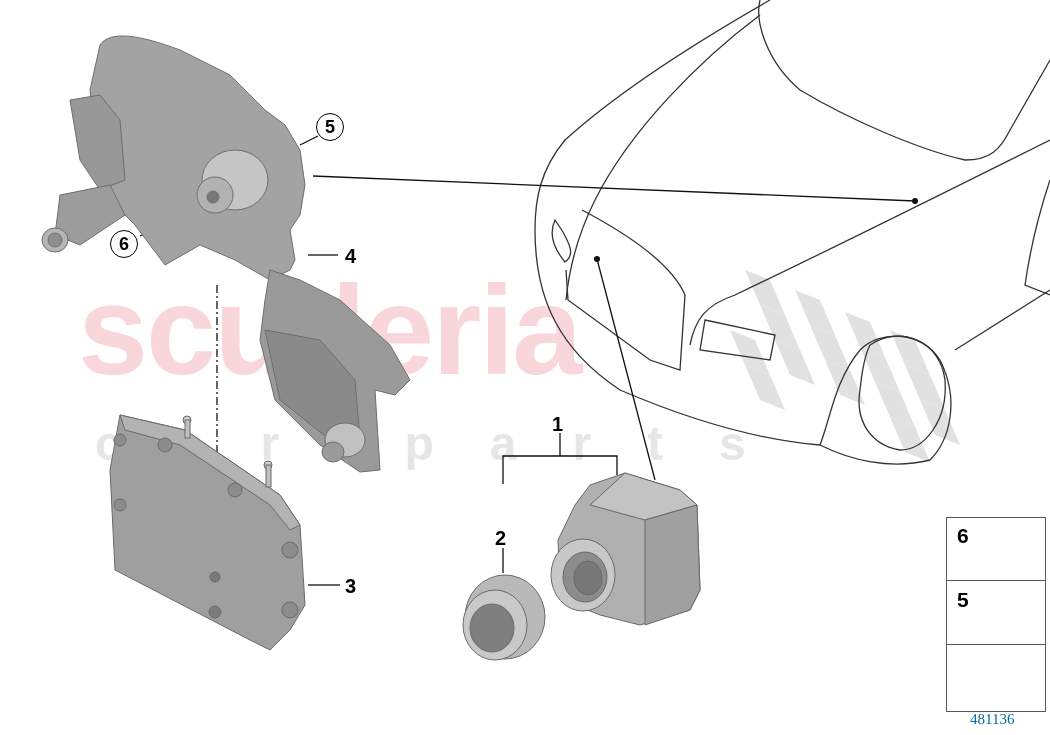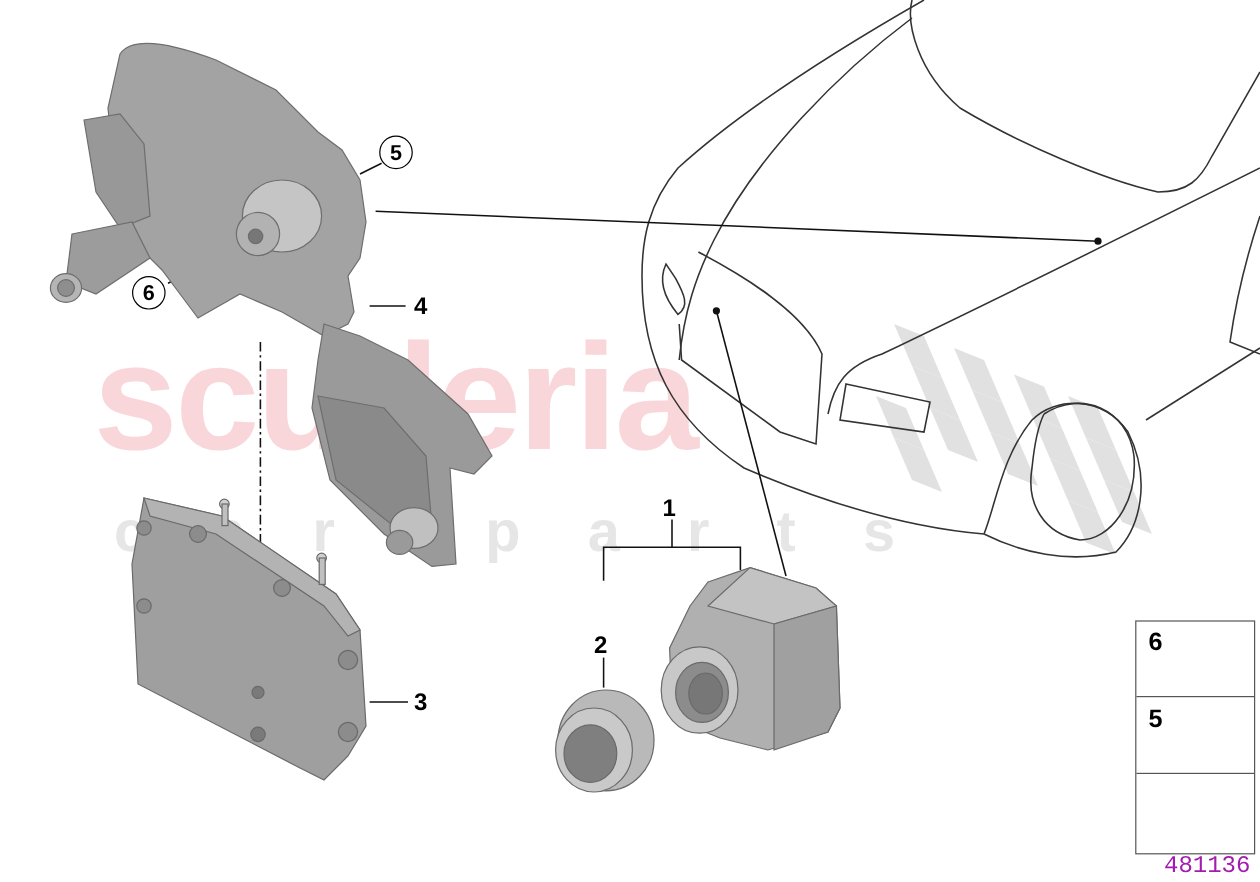--- a/index.html
+++ b/index.html
@@ -6,21 +6,21 @@
   body { width:1050px; height:735px; position:relative; overflow:hidden; font-family:"Liberation Sans", sans-serif; }
   .stage { position:absolute; left:0; top:0; width:1050px; height:735px; }
   svg.art { position:absolute; left:0; top:0; }
   .watermark-main { position:absolute; left:78px; top:268px; font-family:"Liberation Sans", sans-serif; font-weight:bold; font-size:126px; letter-spacing:-2px; color:#f6c9cd; opacity:0.75; white-space:nowrap; line-height:1; }
   .watermark-sub { position:absolute; left:95px; top:420px; font-family:"Liberation Sans", sans-serif; font-weight:bold; font-size:48px; color:#e6e6e6; white-space:nowrap; letter-spacing:56px; line-height:1; }
   .callout { position:absolute; font-family:"Liberation Sans", sans-serif; font-weight:bold; font-size:20px; color:#000; line-height:1; }
   .callout.circled { width:26px; height:26px; border:1.8px solid #000; border-radius:50%; text-align:center; line-height:26px; font-size:18px; background:#fff; }
   .legend { position:absolute; left:946px; top:517px; width:98px; height:193px; border:1.3px solid #555; background:#fff; }
   .legend-cell { position:absolute; left:0; width:98px; border-bottom:1.3px solid #555; }
   .legend-num { position:absolute; left:10px; font-weight:bold; font-size:21px; color:#000; }
-  .diagram-id { position:absolute; left:970px; top:711px; font-size:20px; color:#a21caf; font-family:Liberation Mono, monospace; }
+  .diagram-id { position:absolute; left:970px; top:711px; font-size:15px; color:#0369a1; font-family:Liberation Serif, serif; }
 </style>
 </head>
 <body>
 
 <div class="stage">
 
   <div class="watermark-main">scuderia</div>
   <div class="watermark-sub">car parts</div>
 
   <svg class="art" width="1050" height="735" viewBox="0 0 1050 735">

